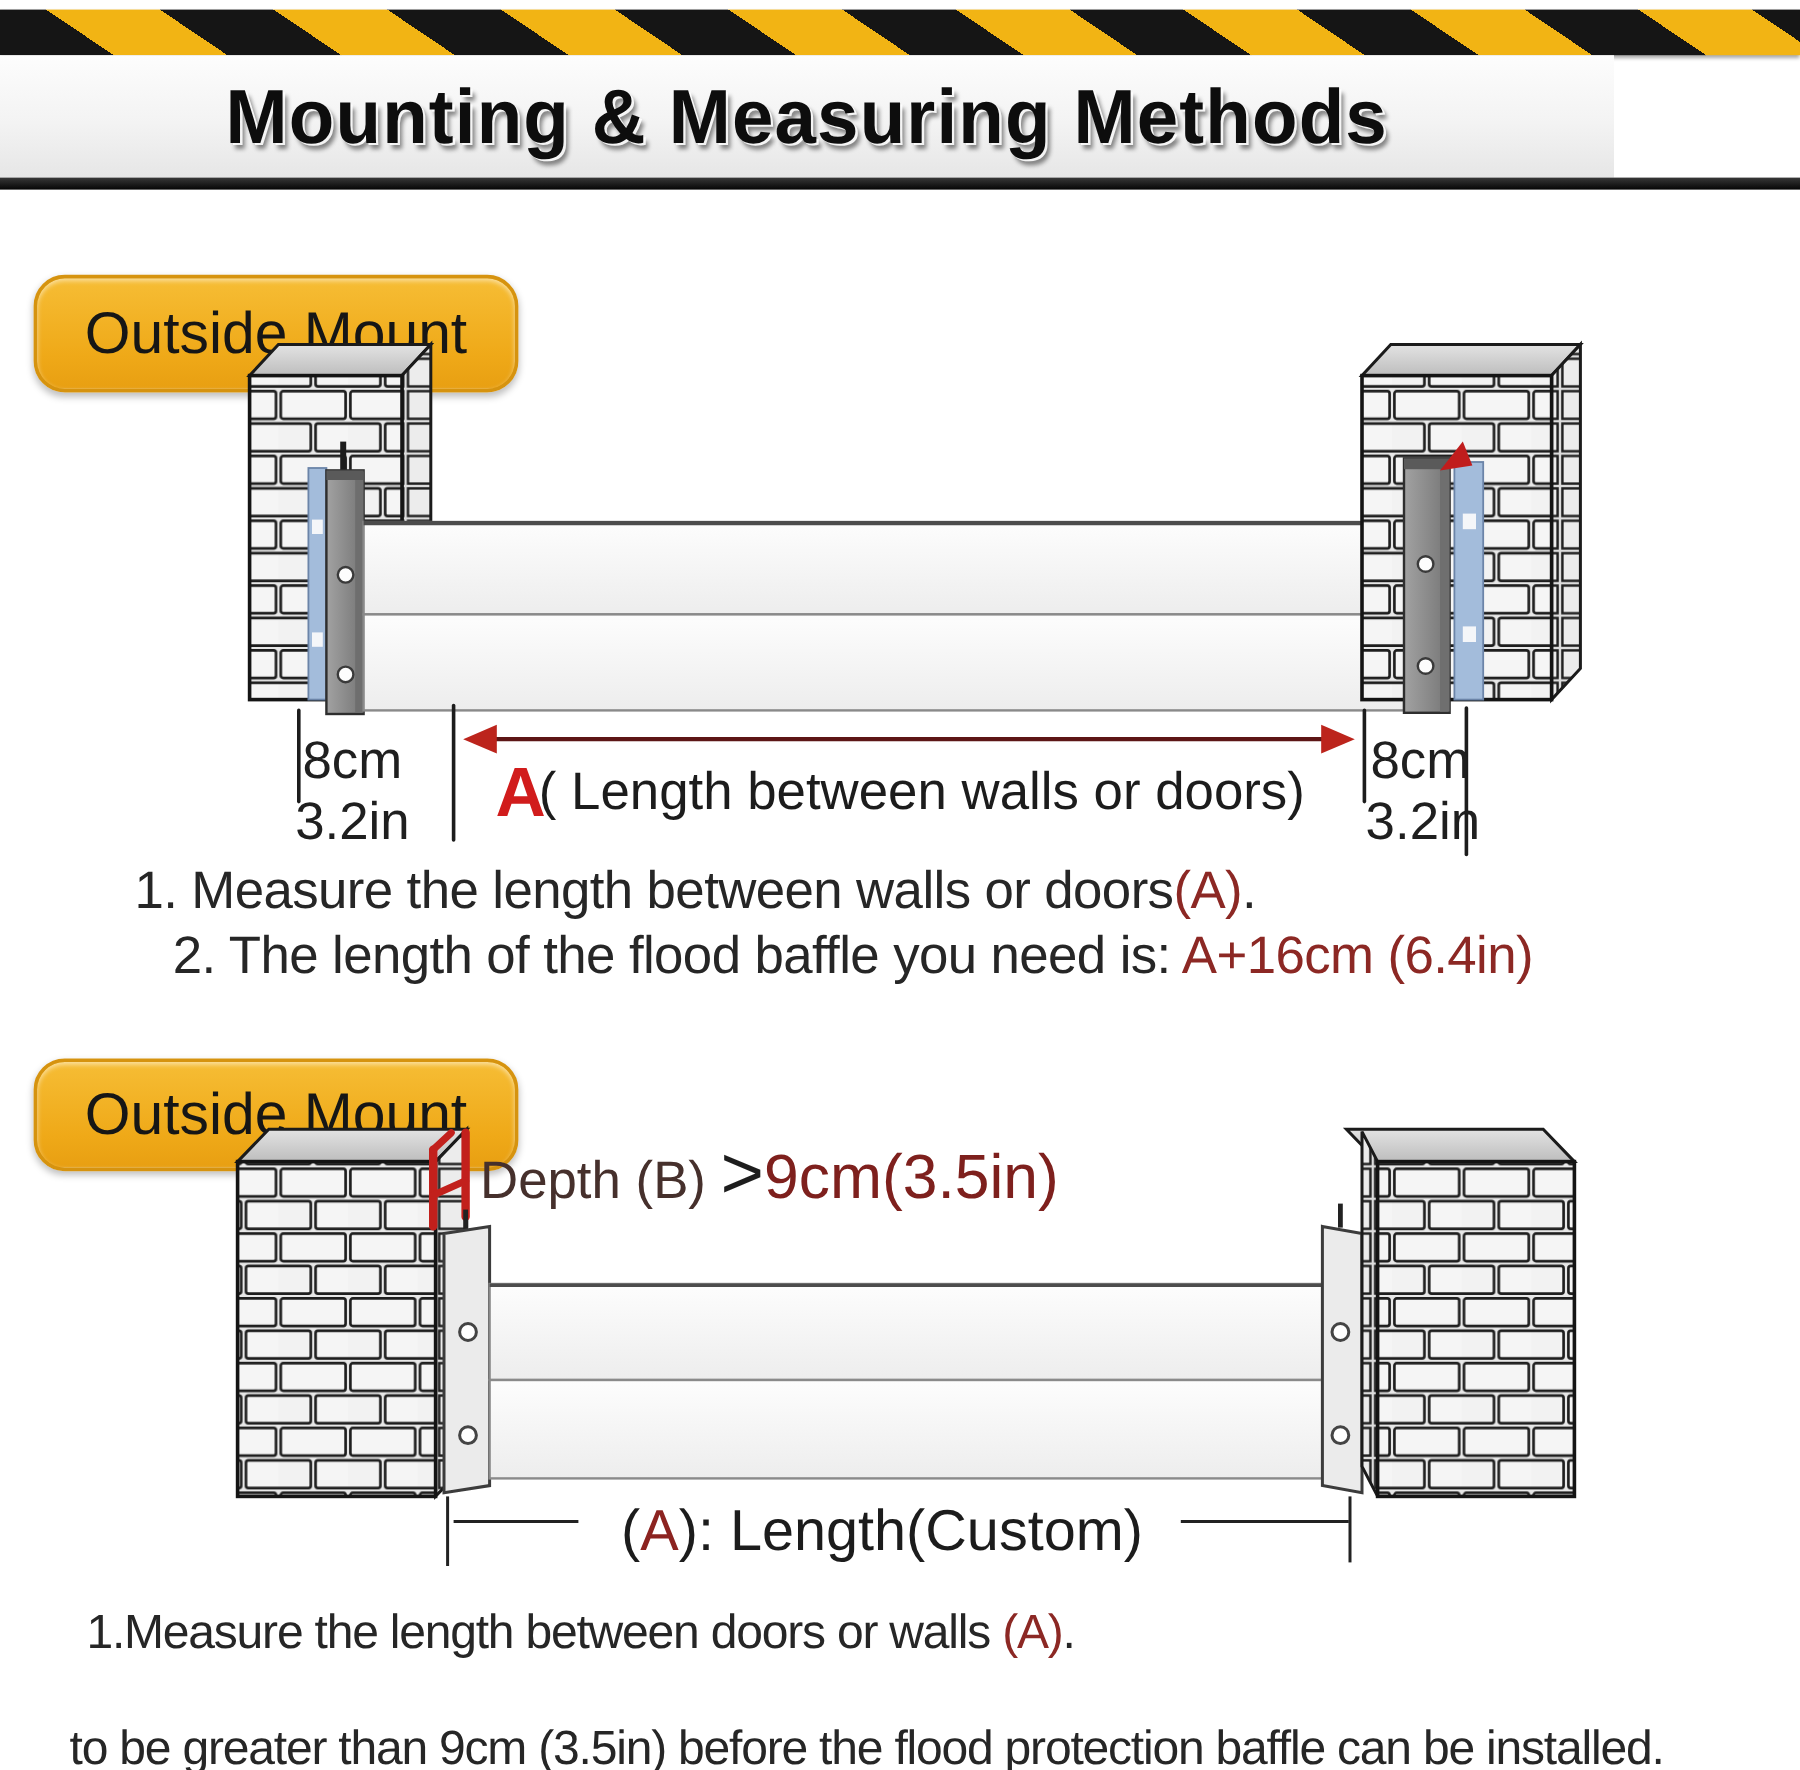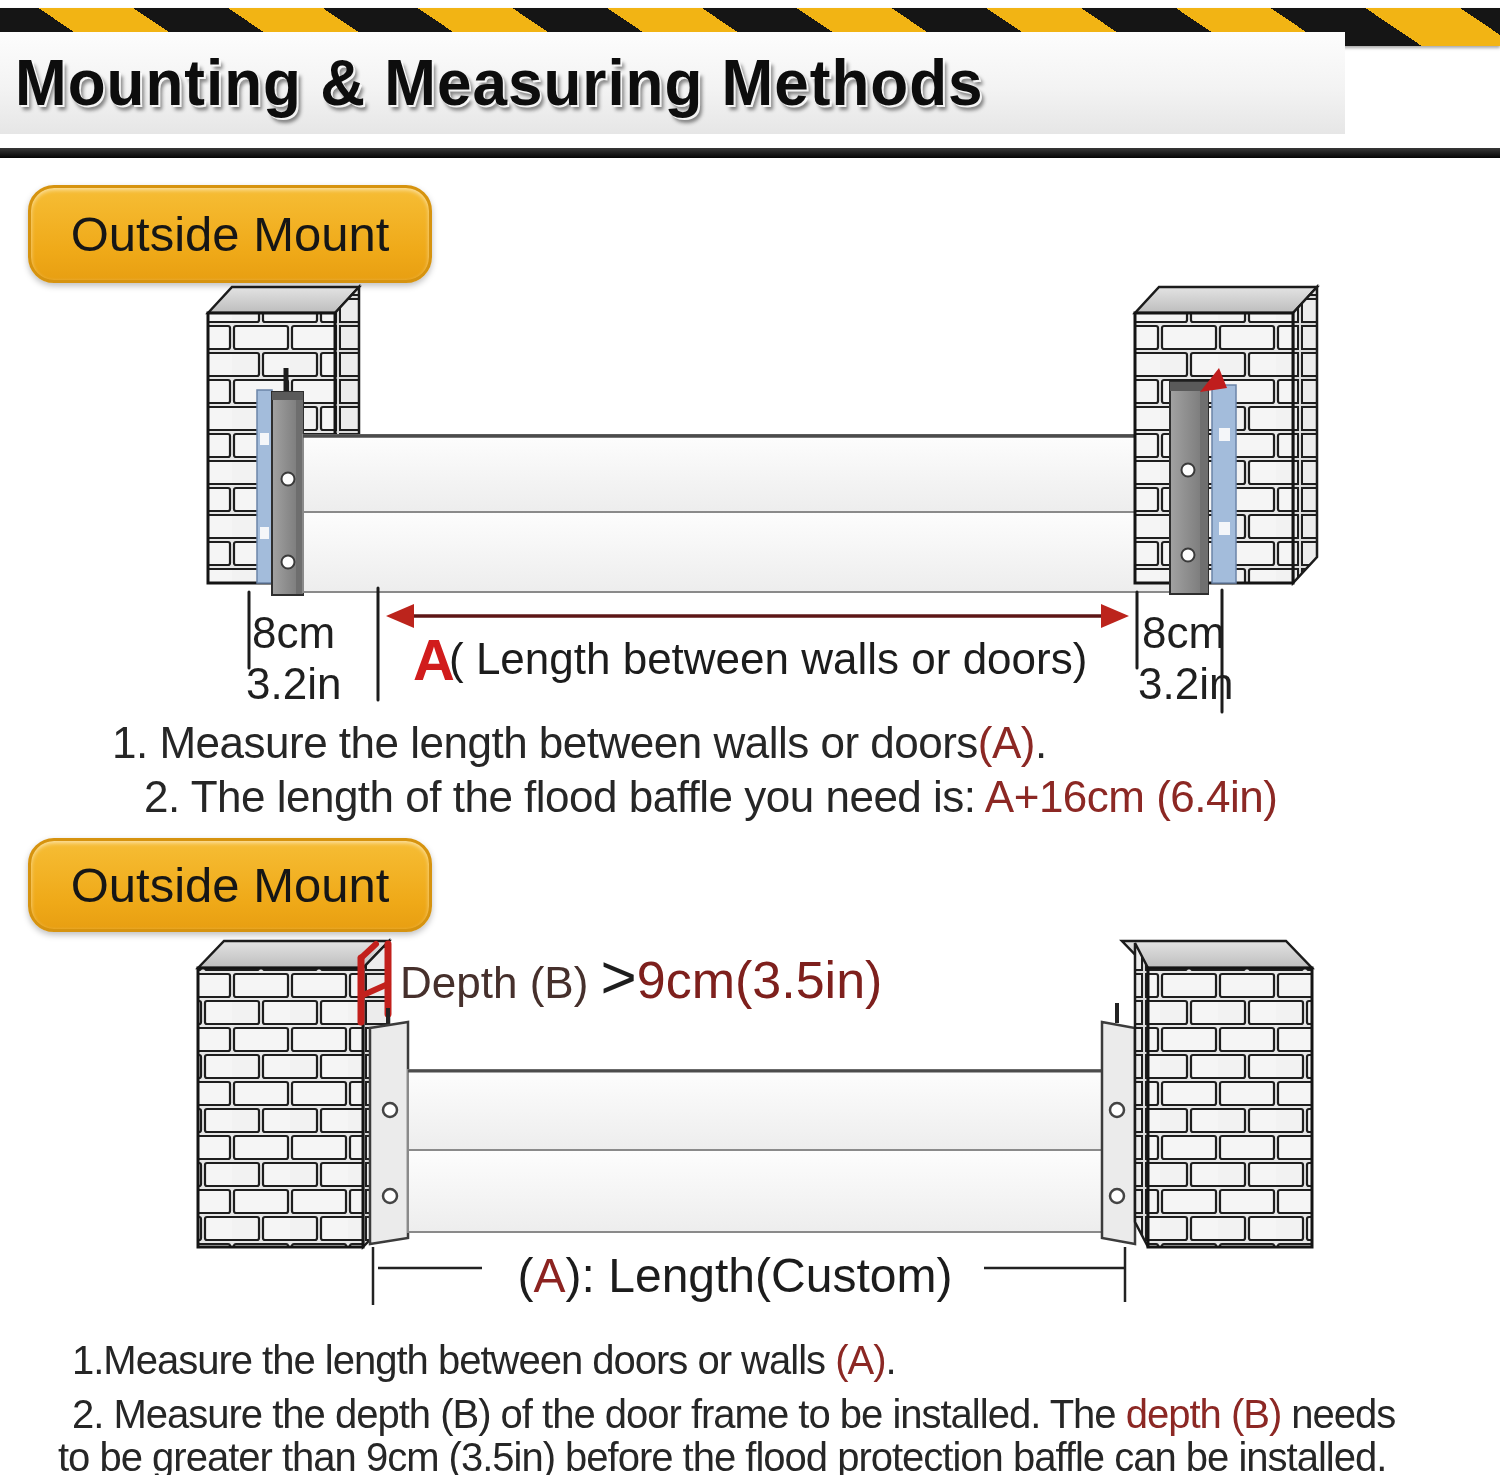--- a/index.html
+++ b/index.html
@@ -7,42 +7,43 @@
     position:relative;width:1500px;height:1475px;background:#ffffff;overflow:hidden;
     font-family:"Liberation Sans","DejaVu Sans",sans-serif;color:#222;
   }
   
   .hazard{
     position:absolute;left:0;top:8px;width:1500px;height:38px;
     background:repeating-linear-gradient(34deg,#151515 0 53px,#f2b414 53px 106px);
     box-shadow:0 2px 3px rgba(0,0,0,.35);
   }
   .title-band{
-    position:absolute;left:0;top:32px;width:1345px;height:102px;
+    position:absolute;left:0;top:46px;width:1345px;height:102px;
     background:linear-gradient(180deg,#fdfdfd 0%,#f3f3f3 55%,#e6e6e6 100%);
-    display:flex;align-items:center;
+    display:flex;align-items:center;justify-content:center;
   }
   .page-title{
     font-size:64px;font-weight:bold;letter-spacing:1px;color:#0d0d0d;
     transform:scaleX(.97);white-space:nowrap;
     text-shadow:2px 2px 0 rgba(255,255,255,.9),4px 5px 4px rgba(0,0,0,.45);
   }
   .divider-bar{
     position:absolute;left:0;top:148px;width:1500px;height:10px;
     background:linear-gradient(180deg,#383838,#050505);
   }
   
   .badge{
     position:absolute;left:28px;width:398px;height:92px;
     background:linear-gradient(180deg,#f6bd35 0%,#efa918 70%,#e89f12 100%);
     border:3px solid #d global;border:3px solid #d6930f;border-radius:26px;
     display:flex;align-items:center;justify-content:center;
     font-size:49px;color:#161616;
     box-shadow:0 3px 6px rgba(0,0,0,.25), inset 0 2px 4px rgba(255,255,255,.55);
     white-space:nowrap;
+    margin-top:44px;
   }
   #badge-outside{top:185px;}
   #badge-inside{top:838px;height:88px;}
   
   .diagram{position:absolute;left:0;}
   #diagram-outside{top:280px;width:1500px;height:435px;}
   #diagram-inside{top:930px;width:1500px;height:415px;}
   svg text{font-family:"Liberation Sans","DejaVu Sans",sans-serif;}
   
   .step{
@@ -239,20 +240,17 @@
       <line x1="1125" y1="1247" x2="1125" y2="1302" stroke="#222" stroke-width="2.5"></line>
     </g>
     <text x="735" y="1292" text-anchor="middle" font-size="48">
       <tspan fill="#1c1c1c">(</tspan><tspan fill="#8c2320">A</tspan><tspan fill="#1c1c1c">): Length(Custom)</tspan>
     </text>
   </svg>
 
   <div class="step" id="in-step1">
     <span>1.Measure the length between doors or walls </span><span class="red">(A)</span><span>.</span>
   </div>
-  <div class="step" id="in-step2a">
-    <span>2. Measure the depth (B) of the door frame to be installed. The </span><span class="red">depth (B)</span><span> needs</span>
-  </div>
   <div class="step" id="in-step2b">
     <span>to be greater than 9cm (3.5in) before the flood protection baffle can be installed.</span>
   </div>
 
 </div>
 
 </body></html>

